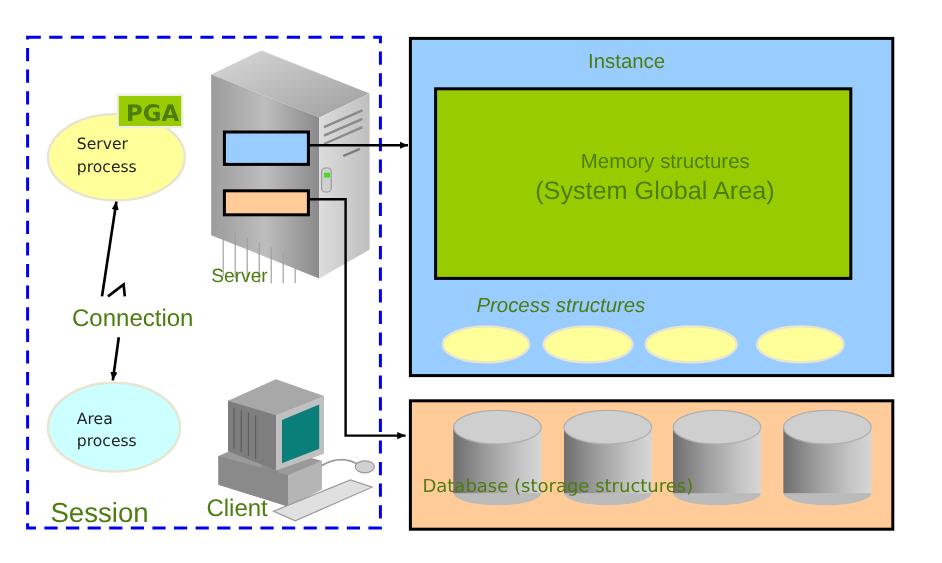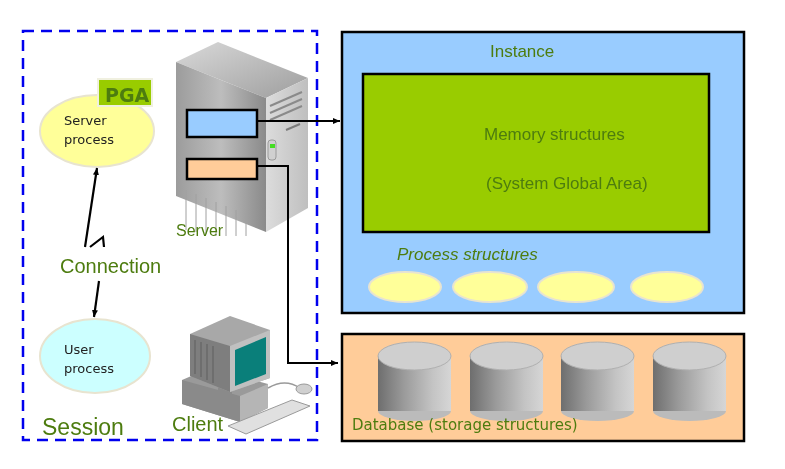--- a/index.html
+++ b/index.html
@@ -133,29 +133,29 @@
   </g>
 </svg>
 
 <div class="lbl" style="left:105px; top:84px; font-family:'DejaVu Sans',sans-serif; font-size:19px;font-weight:bold;">PGA</div>
 
 <div class="lbl ell-text" style="left:64px; top:111px;">Server</div>
 <div class="lbl ell-text" style="left:64px; top:130px;">process</div>
 
 <div class="lbl" style="left:60px; top:255px; font-size:20px;">Connection</div>
 
-<div class="lbl ell-text" style="left:64px; top:340px;">User</div>
+<div class="lbl ell-text" style="left:64px; top:340px;">Area</div>
 <div class="lbl ell-text" style="left:64px; top:359px;">process</div>
 
 <div class="lbl" style="left:42px; top:414px; font-size:23px;">Session</div>
 
 <div class="lbl" style="left:176px; top:222px; font-size:16px;">Server</div>
 
 <div class="lbl" style="left:172px; top:413px; font-size:20px;">Client</div>
 
 <div class="lbl" style="left:490px; top:42px; font-size:17px;">Instance</div>
 
 <div class="lbl" style="left:456px; top:125px; font-size:17px;margin-left:28px;">Memory structures</div>
-<div class="lbl" style="left:446px; top:174px; font-size:17px;margin-left:40px;">(System Global Area)</div>
+<div class="lbl" style="left:446px; top:148px; font-size:21px;">(System Global Area)</div>
 
 <div class="lbl" style="left:397px; top:245px; font-size:17px;font-style:italic;">Process structures</div>
 
-<div class="lbl" style="left:352px; top:416px; font-family:'DejaVu Sans',sans-serif; font-size:15px;">Database (storage structures)</div>
+<div class="lbl" style="left:352px; top:396px; font-family:'DejaVu Sans',sans-serif; font-size:15px;">Database (storage structures)</div>
 
 </body></html>

